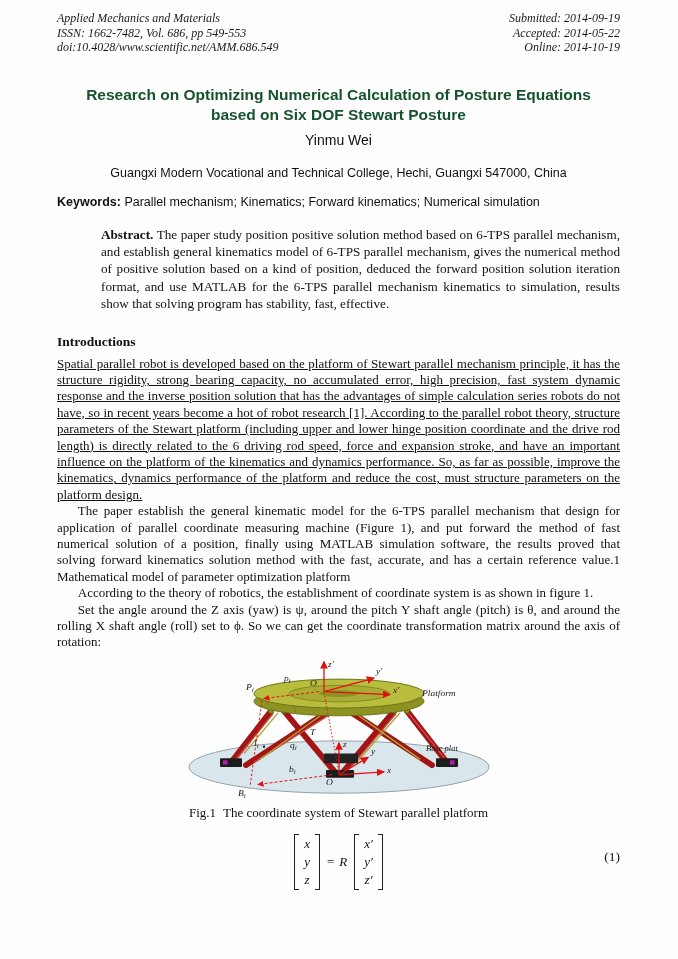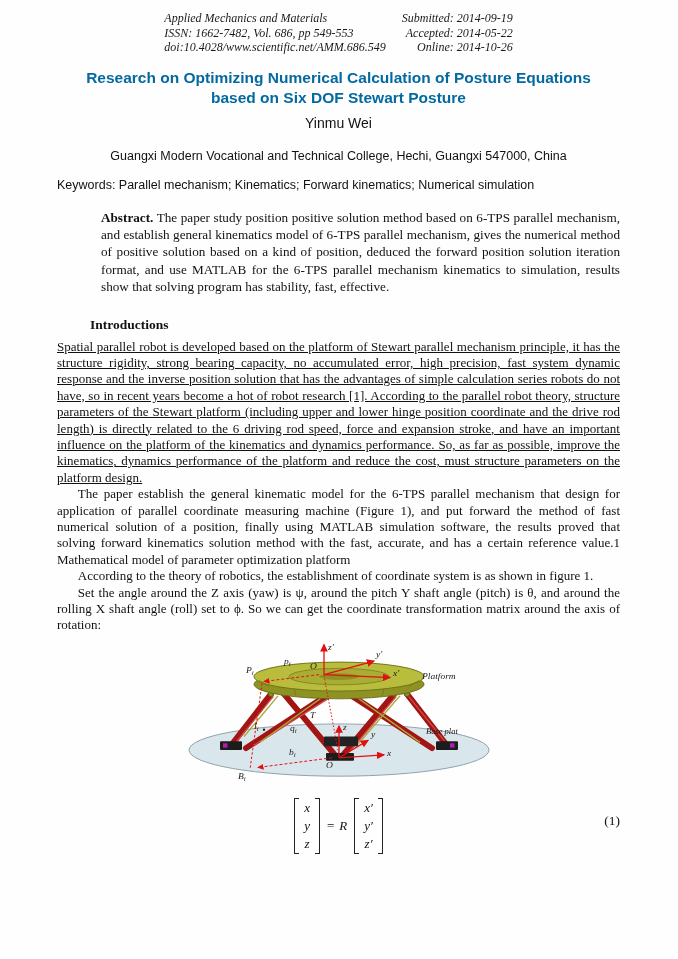--- a/index.html
+++ b/index.html
@@ -3,40 +3,40 @@
 <meta charset="utf-8">
 <style>
   html,body{margin:0;padding:0;}
   body{
     width:678px;height:959px;background:#fefefe;color:#111;
     font-family:"Liberation Serif",serif;overflow:hidden;position:relative;
   }
   .page{padding:11px 58px 0 57px;}
 
   
-  .hdr{display:flex;justify-content:center;
+  .hdr{display:flex;justify-content:space-between;
        font:italic 12px/14.5px "Liberation Serif",serif;color:#1a1a1a;gap:16px;}
   .hdr-right{text-align:right;font-style:italic;}
 
   
-  .title{margin-top:13px;text-align:center;
-         font:bold 15.5px/20.5px "Liberation Sans",sans-serif;color:#0369a1;}
+  .title{margin-top:30px;text-align:center;
+         font:bold 15.5px/20.5px "Liberation Sans",sans-serif;color:#14532d;}
   .author{margin-top:5px;text-align:center;
           font:14px/18px "Liberation Sans",sans-serif;}
   .affil{margin-top:16px;text-align:center;
          font:12.5px/16px "Liberation Sans",sans-serif;}
 
   .keywords{margin-top:13px;font:12.5px/16px "Liberation Sans",sans-serif;}
-  .keywords b{font-weight:normal;}
+  .keywords b{font-weight:bold;}
 
   .abstract{margin-top:16px;text-align:justify;
             font:13.2px/17.4px "Liberation Serif",serif;margin-left:44px;}
   .abstract b{font-weight:bold;}
 
-  .sec-head{margin-top:20px;font:bold 13.5px/18px "Liberation Serif",serif;margin-left:33px;}
+  .sec-head{margin-top:20px;font:bold 13.5px/18px "Liberation Serif",serif;}
 
   p.body{margin:0;text-align:justify;font:13px/16.4px "Liberation Serif",serif;}
   p.body.first{margin-top:5px;text-decoration:underline;}
   p.body.ind{text-indent:1.6em;}
 
   
   .figwrap{margin-top:2px;text-align:center;}
   .figcap{text-align:center;font:13px/17px "Liberation Serif",serif;margin-top:2px;}
   .figcap .gap{display:inline-block;width:7px;}
   .flbl{font:italic 9.5px "Liberation Serif",serif;fill:#1a1a1a;}
@@ -64,21 +64,21 @@
 
   <div class="hdr">
     <div class="hdr-left">
       <div>Applied Mechanics and Materials</div>
       <div>ISSN: 1662-7482, Vol. 686, pp 549-553</div>
       <div>doi:10.4028/www.scientific.net/AMM.686.549</div>
     </div>
     <div class="hdr-right">
       <div>Submitted: 2014-09-19</div>
       <div>Accepted: 2014-05-22</div>
-      <div>Online: 2014-10-26</div>
+      <div>Online: 2014-10-19</div>
     </div>
   </div>
 
   <div class="title">
     <div>Research on Optimizing Numerical Calculation of Posture Equations</div>
     <div>based on Six DOF Stewart Posture</div>
   </div>
   <div class="author">Yinmu Wei</div>
   <div class="affil">Guangxi Modern Vocational and Technical College, Hechi, Guangxi 547000, China</div>
 
@@ -194,20 +194,21 @@
         <text class="flbl" x="213" y="124">x</text>
         <text class="flbl" x="152" y="137">O</text>
         <text class="flbl" x="115" y="123"><tspan>b</tspan><tspan class="fsub" dy="2.5">i</tspan></text>
         <text class="flbl" x="64" y="148"><tspan>B</tspan><tspan class="fsub" dy="2.5">i</tspan></text>
         <text class="flbl-sm" x="252" y="101">Base plat</text>
       </g>
       <circle cx="90" cy="97" r="1.2" fill="#1a1a1a"></circle>
     </svg>
   </div>
 
+  <div class="figcap"><span>Fig.1</span><span class="gap"></span><span>The coordinate system of Stewart parallel platform</span></div>
 
   <div class="eqrow">
     <div class="eqcenter">
       <span class="vec">
         <span class="bl"></span>
         <span class="cells">
           <span>x</span>
           <span>y</span>
           <span>z</span>
         </span>

